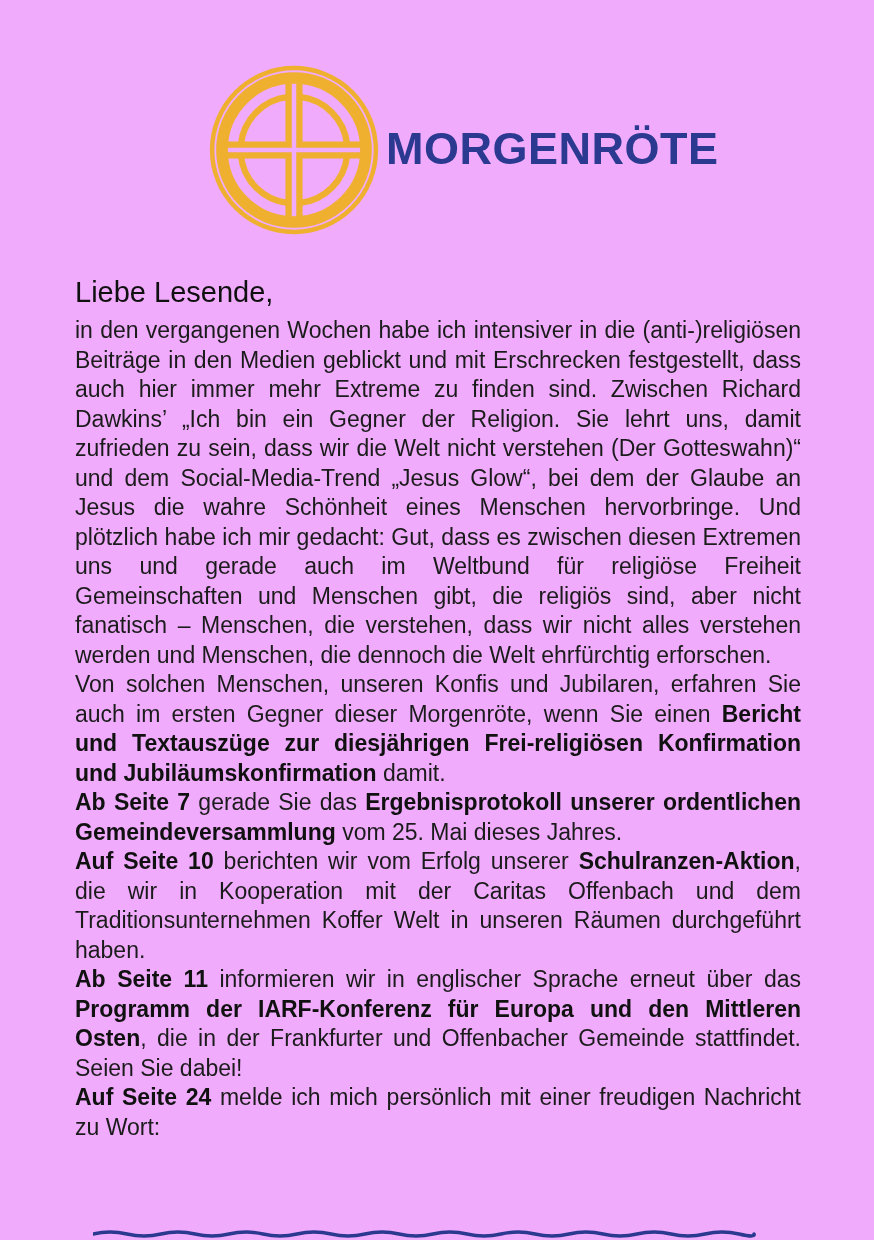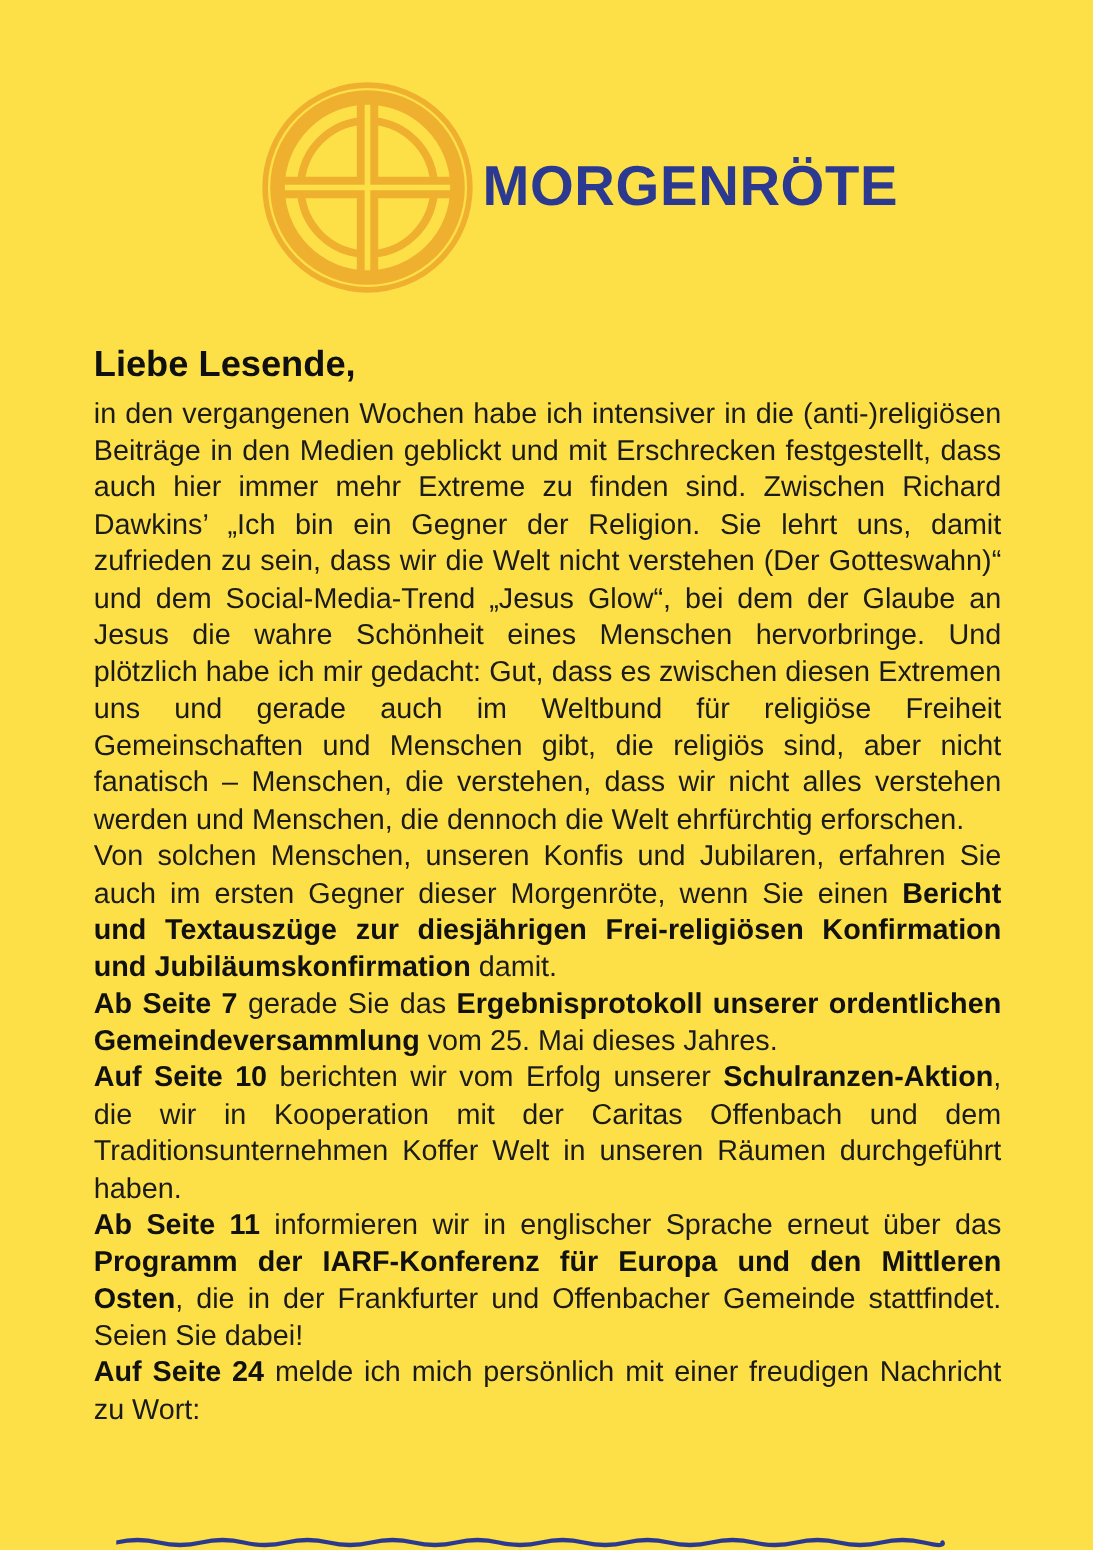--- a/index.html
+++ b/index.html
@@ -1,18 +1,18 @@
 <!DOCTYPE html>
 <html lang="de"><head>
 <meta charset="utf-8">
 <style>
   html,body { margin:0; padding:0; background:#e8e8e8; }
   .page {
     position:relative; width:874px; height:1240px; margin:0 auto;
-    background:#fde047; overflow:hidden;
+    background:#f0abfc; overflow:hidden;
     font-family:"Liberation Sans", sans-serif;
   }
   
   .masthead { position:absolute; left:0; top:0; width:874px; height:270px; }
   .logo { position:absolute; left:204px; top:60px; width:180px; height:180px; }
   .mast-text { position:absolute; left:386px; top:126px; }
   .mast-title {
     color:#2B3990; font-weight:700; font-size:45px; line-height:1;
     letter-spacing:0.5px; white-space:nowrap;
   }
@@ -21,21 +21,21 @@
     margin-top:7px; white-space:nowrap;
   }
   
   .letter {
     position:absolute; left:75px; top:276px; width:726px;
     color:#1b1b1b; font-size:23px; line-height:29.5px;
     text-align:justify; hyphens:manual;
   }
   .letter h1 {
     font-size:29px; line-height:1.15; margin:0 0 7px 0;
-    color:#101010; text-align:left; font-weight:700;
+    color:#101010; text-align:left; font-weight:400;
   }
   .letter p { margin:0; padding:0; }
   .letter strong { font-weight:700; color:#111; }
   
   .footer-rule { position:absolute; left:93px; top:1228px; width:695px; height:12px; }
 </style>
 </head>
 <body>
 
 <div class="page">

